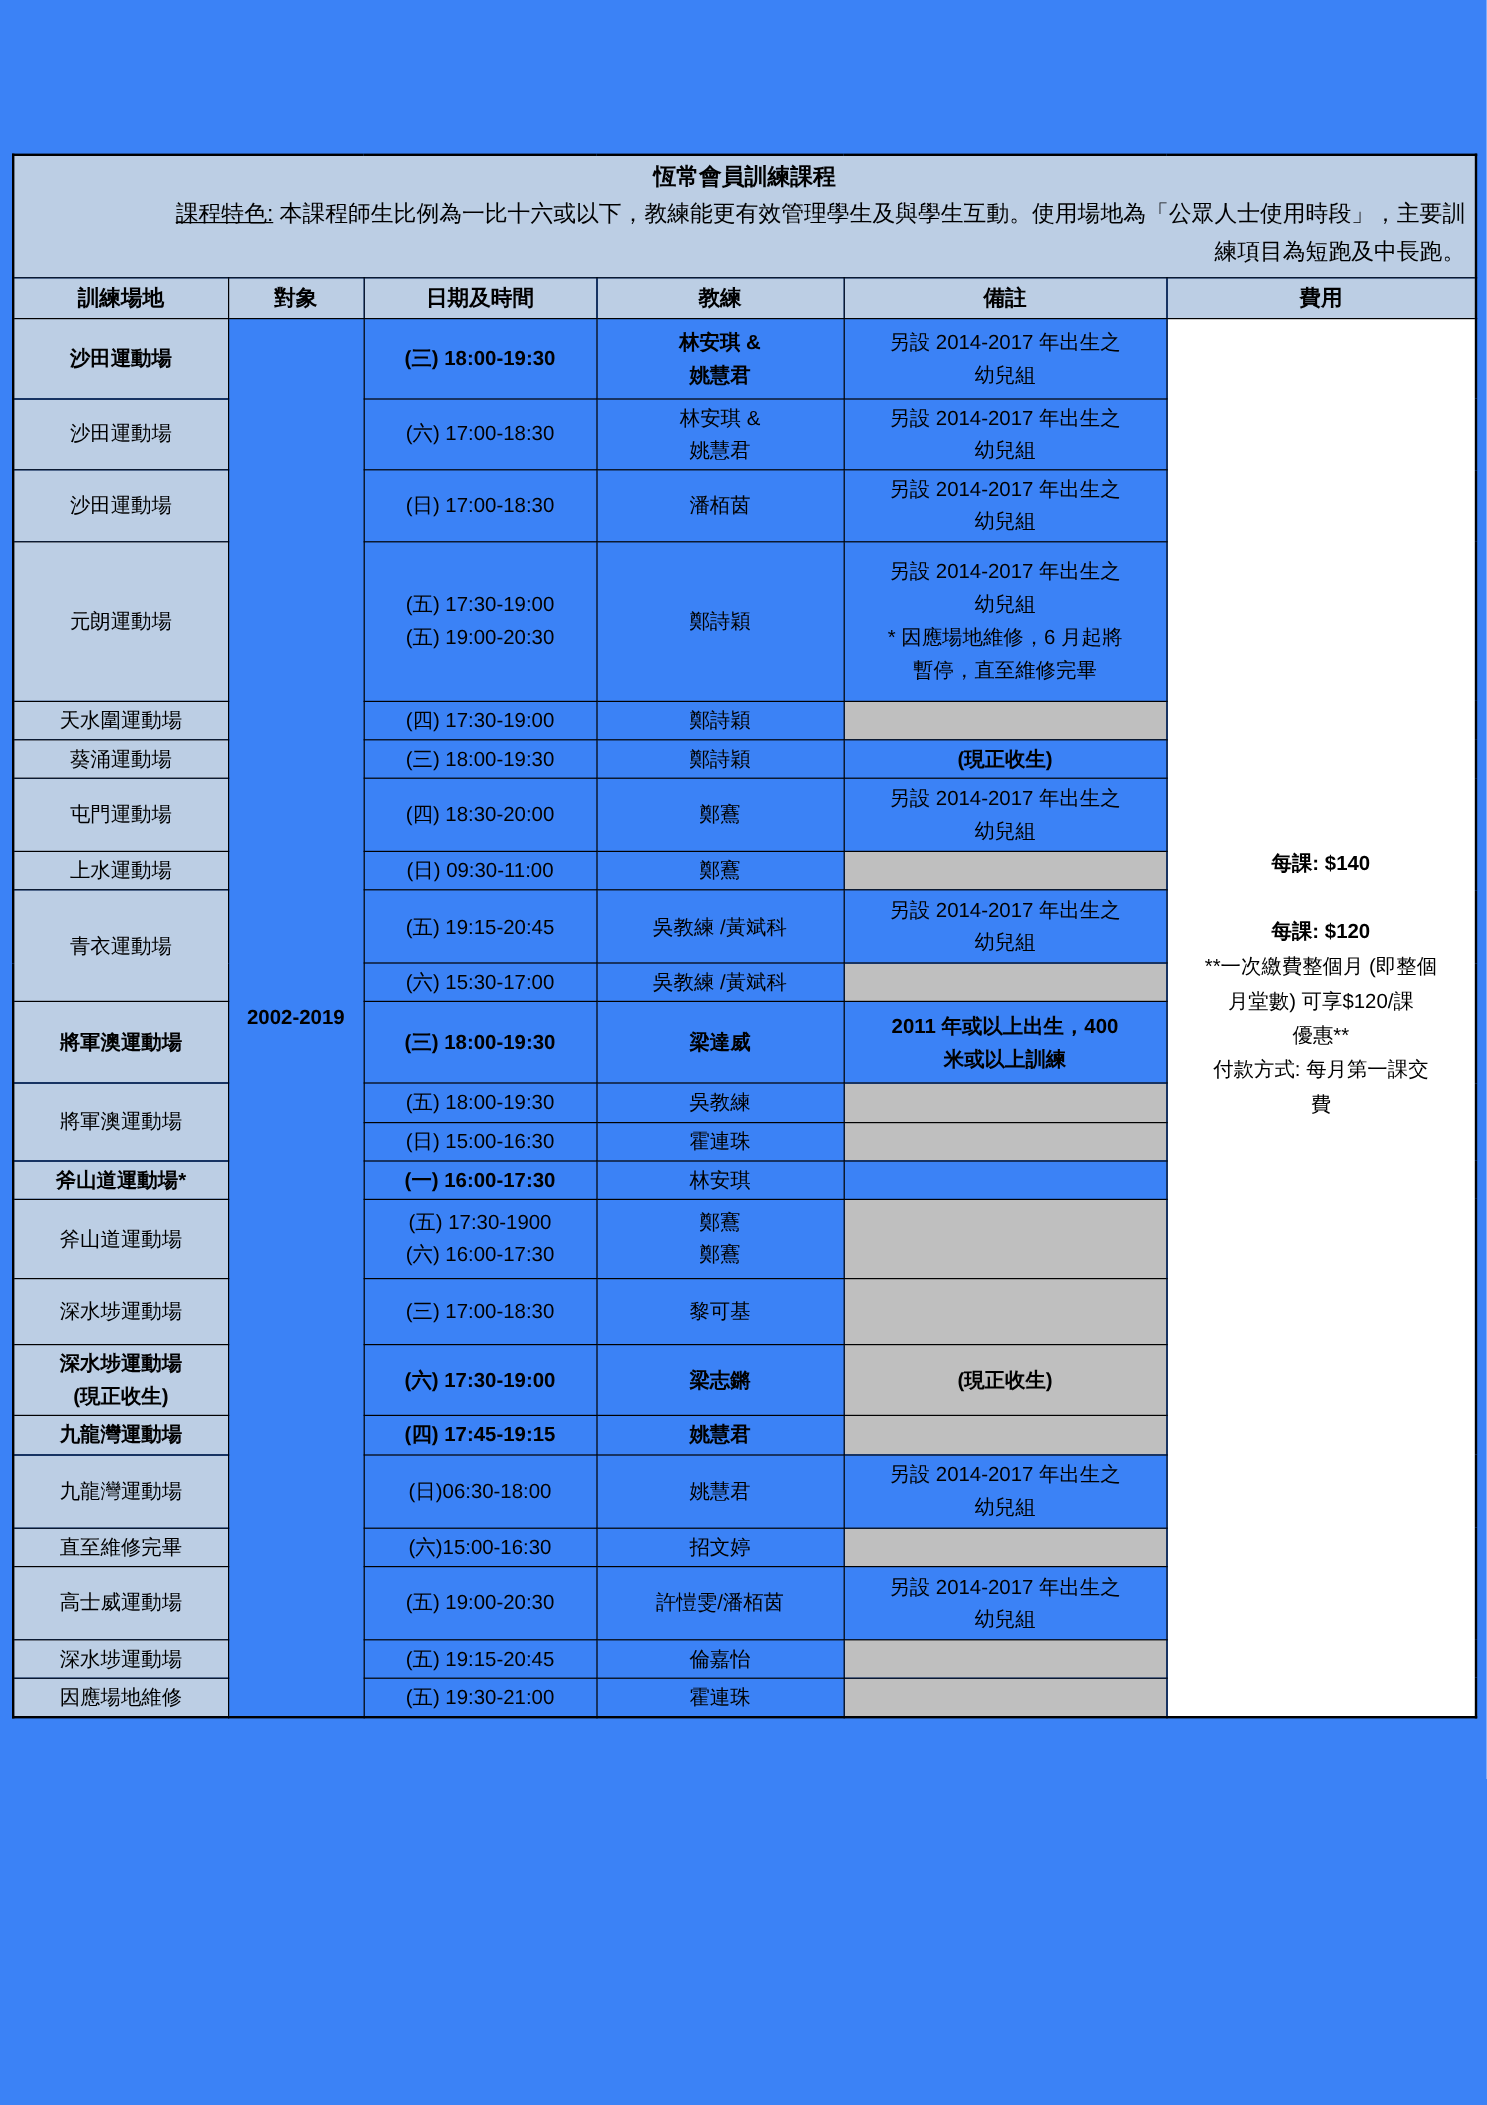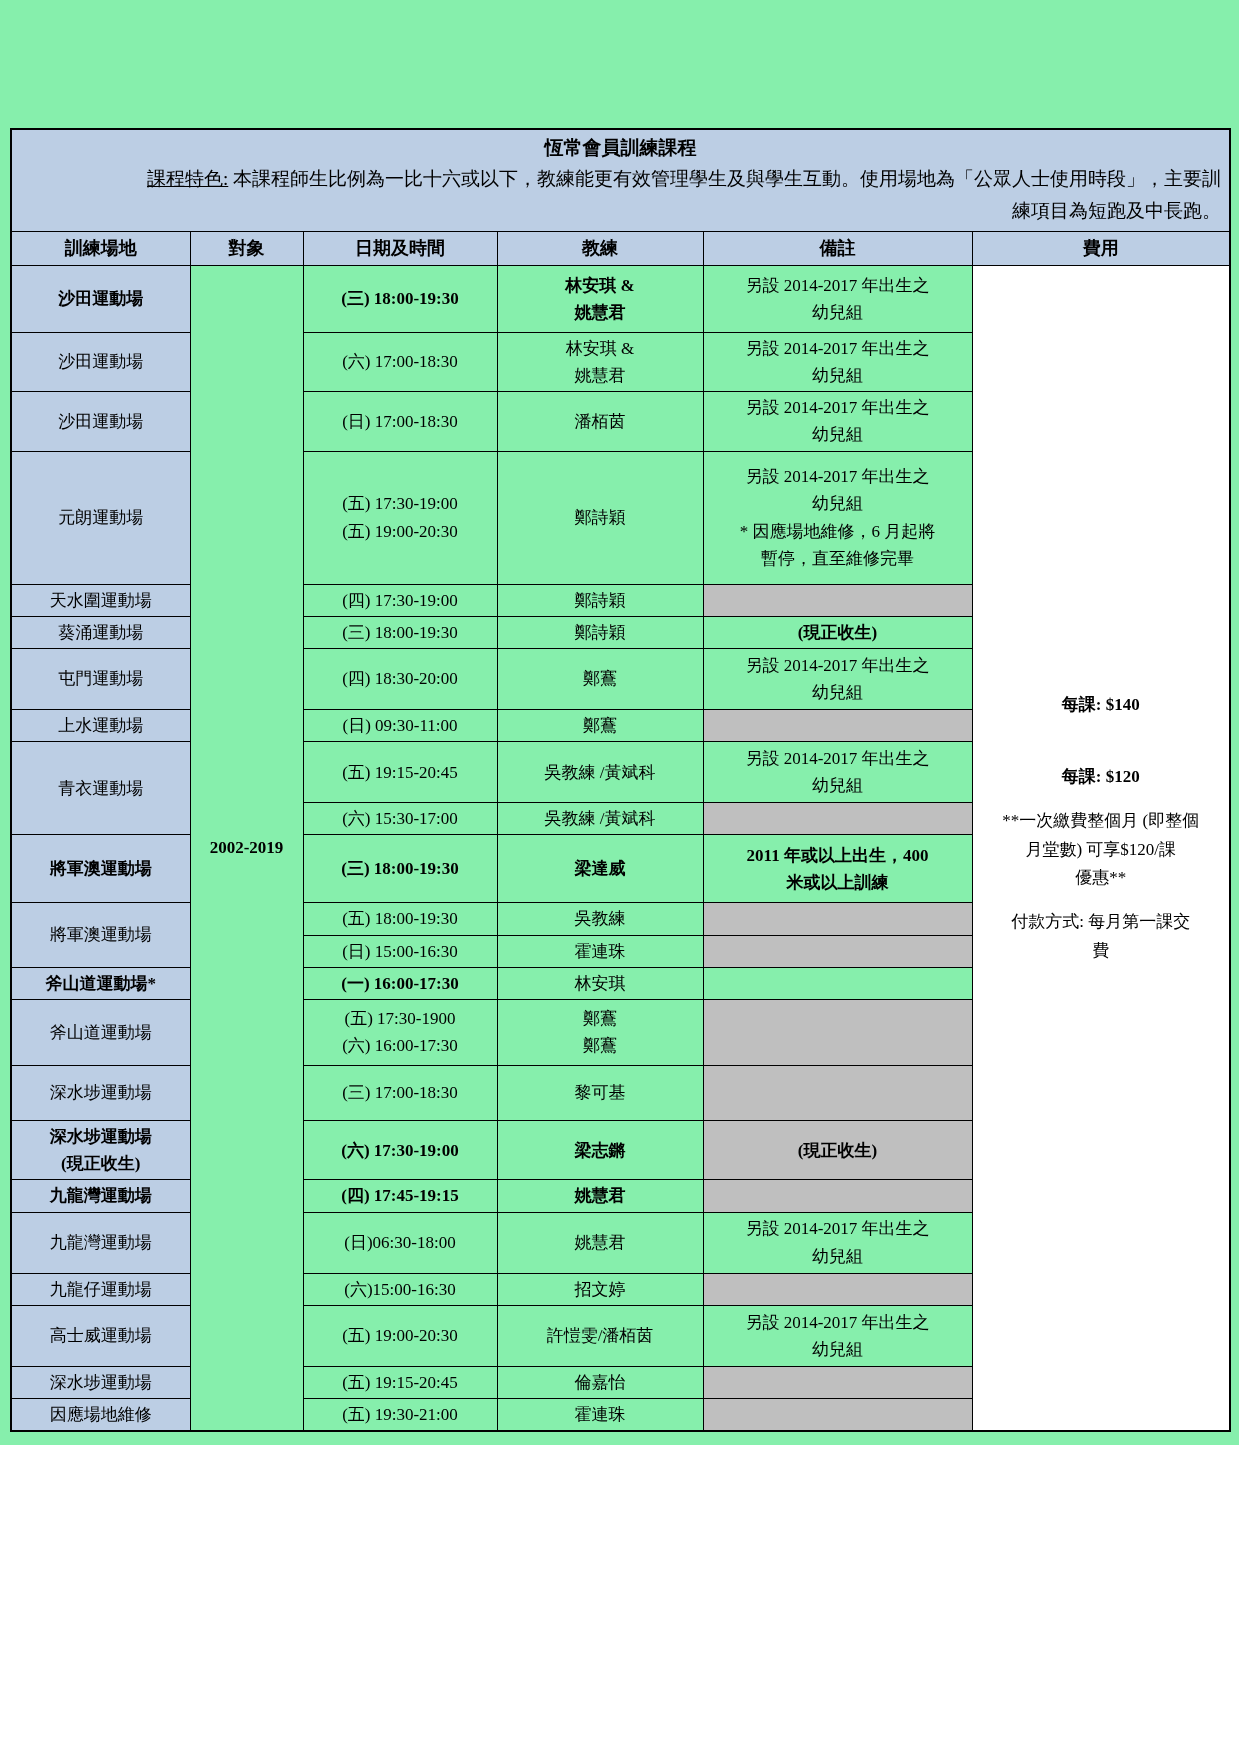--- a/index.html
+++ b/index.html
@@ -1,17 +1,17 @@
 <!DOCTYPE html>
 <html><head>
 <meta charset="utf-8">
 <style>
   html,body{margin:0;padding:0;background:#ffffff;}
   body{font-family:"Liberation Sans", sans-serif; color:#000;}
-  .page{position:relative;width:1239px;height:1445px;background:#86efac;overflow:hidden;font-family:Liberation Serif, serif;}
+  .page{position:relative;width:1239px;height:1754px;background:#3b82f6;overflow:hidden;}
   table.course{
     position:absolute;left:10px;top:128px;width:1219px;
     border-collapse:collapse;table-layout:fixed;
     border:2px solid #000;
   }
   td{
     border:1.5px solid #000;
     text-align:center;vertical-align:middle;
     font-size:17px;line-height:1.6;
     padding:2px 3px;
@@ -20,21 +20,21 @@
   .blue{background:#bccee4;}
   .gray{background:#bfbfbf;}
   .b{font-weight:bold;}
   .pre{white-space:pre-line;text-align:center;}
   .titlecell{padding:4px 8px;}
   .doc-title{font-size:19px;font-weight:bold;text-align:center;line-height:1.5;}
   .doc-intro{font-size:19px;text-align:right;line-height:1.7;white-space:pre-line;}
   .doc-intro .u{text-decoration:underline;}
   .headrow td{font-size:18px;font-weight:bold;}
   .feecell{vertical-align:middle;padding:6px 10px 60px 10px;background:#fff;}
-  .fee-line{white-space:pre-line;font-size:17px;line-height:1.7;margin-top:15px;}
+  .fee-line{white-space:pre-line;font-size:17px;line-height:1.7;}
   .fee-gap{height:28px;}
 </style>
 </head>
 <body>
 
 <div class="page">
   <table class="course">
     <colgroup>
       <col style="width:179px">
         <col style="width:113px">
@@ -214,21 +214,21 @@
 
     <tr style="height:61px;">
       <td class="blue">九龍灣運動場</td>
       <td>(日)06:30-18:00</td>
       <td>姚慧君</td>
       <td class="pre">另設 2014-2017 年出生之
 幼兒組</td>
     </tr>
 
     <tr style="height:29px;">
-      <td class="blue">九龍仔運動場</td>
+      <td class="blue">直至維修完畢</td>
       <td>(六)15:00-16:30</td>
       <td>招文婷</td>
       <td class="gray"></td>
     </tr>
 
     <tr style="height:61px;">
       <td class="blue">高士威運動場</td>
       <td>(五) 19:00-20:30</td>
       <td>許愷雯/潘栢茵</td>
       <td class="pre">另設 2014-2017 年出生之

